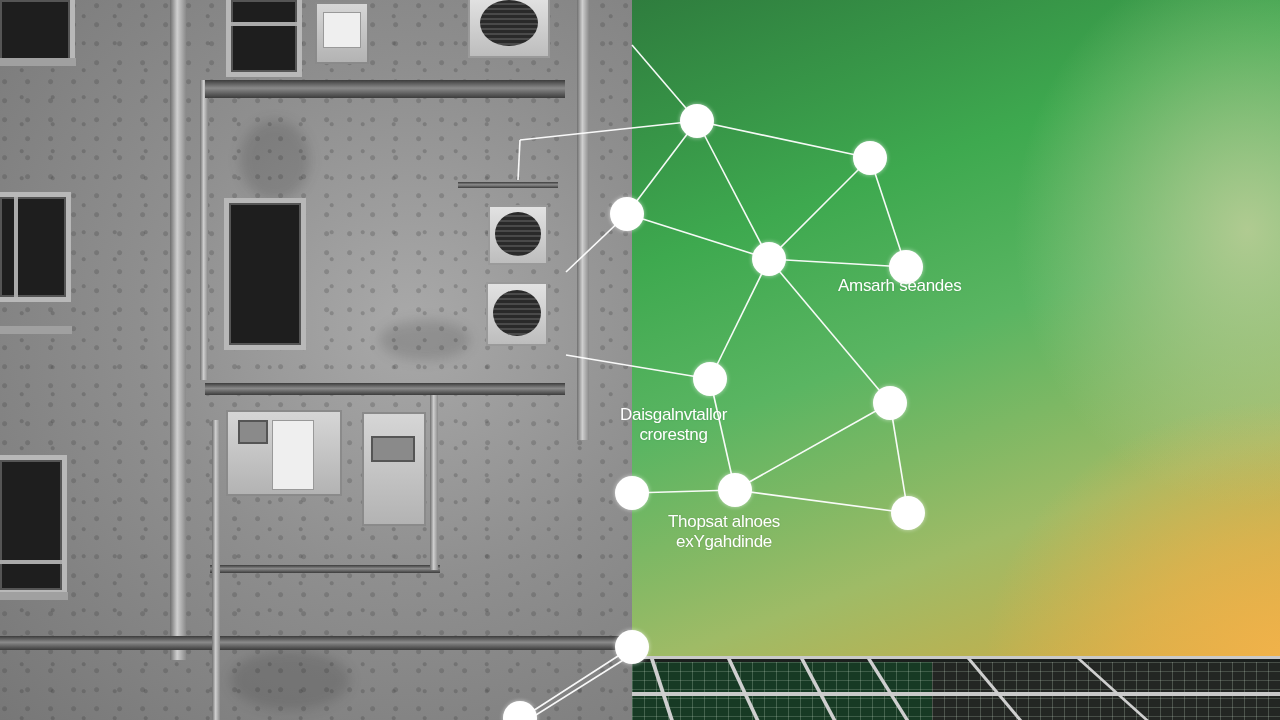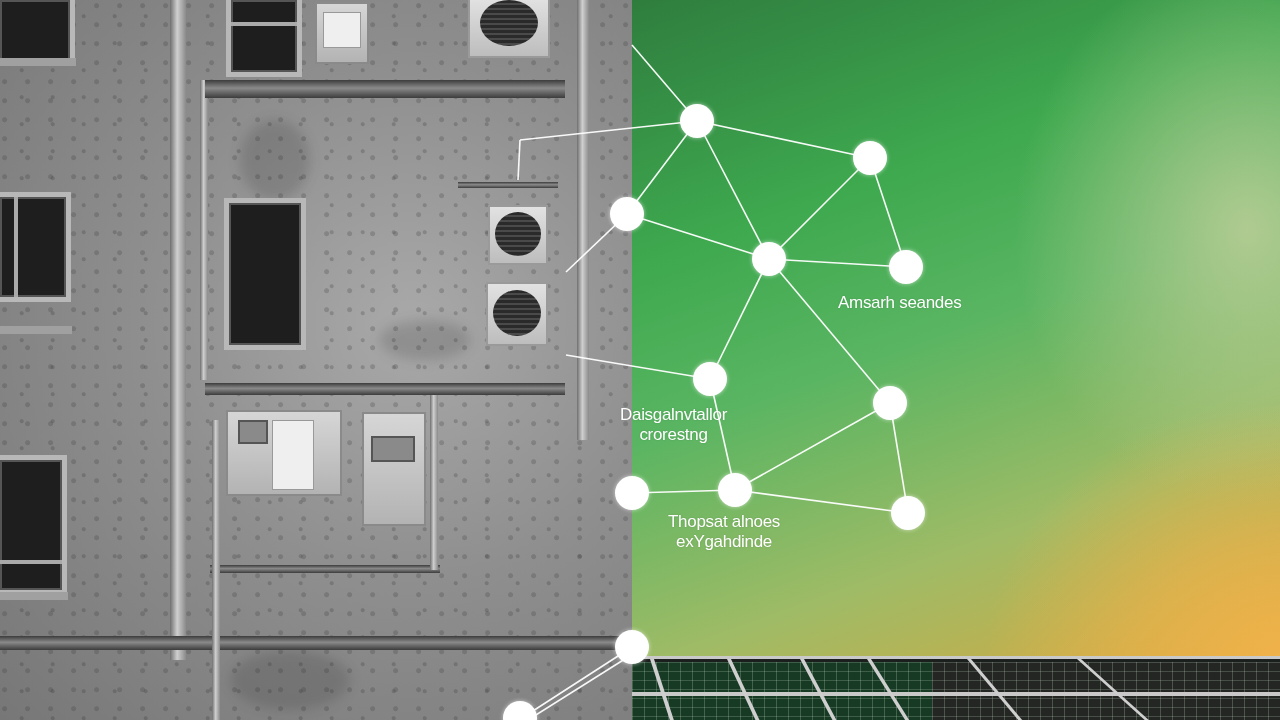--- a/index.html
+++ b/index.html
@@ -159,21 +159,21 @@
   <div class="node" style="left:769px;top:259px;"></div>
   <div class="node" style="left:906px;top:267px;"></div>
   <div class="node" style="left:710px;top:379px;"></div>
   <div class="node" style="left:890px;top:403px;"></div>
   <div class="node" style="left:632px;top:493px;"></div>
   <div class="node" style="left:735px;top:490px;"></div>
   <div class="node" style="left:908px;top:513px;"></div>
   <div class="node" style="left:632px;top:647px;"></div>
   <div class="node" style="left:520px;top:718px;"></div>
 
-  <div class="lbl" style="left:838px;top:293px;">
+  <div class="lbl" style="left:838px;top:276px;">
     <span>Amsarh seandes</span>
   </div>
   <div class="lbl" style="left:668px;top:512px;">
     <span style="display:block">Thopsat alnoes</span>
     <span style="display:block">exYgahdinde</span>
   </div>
   <div class="lbl" style="left:620px;top:405px;">
     <span style="display:block">Daisgalnvtallor</span>
     <span style="display:block">crorestng</span>
   </div>

